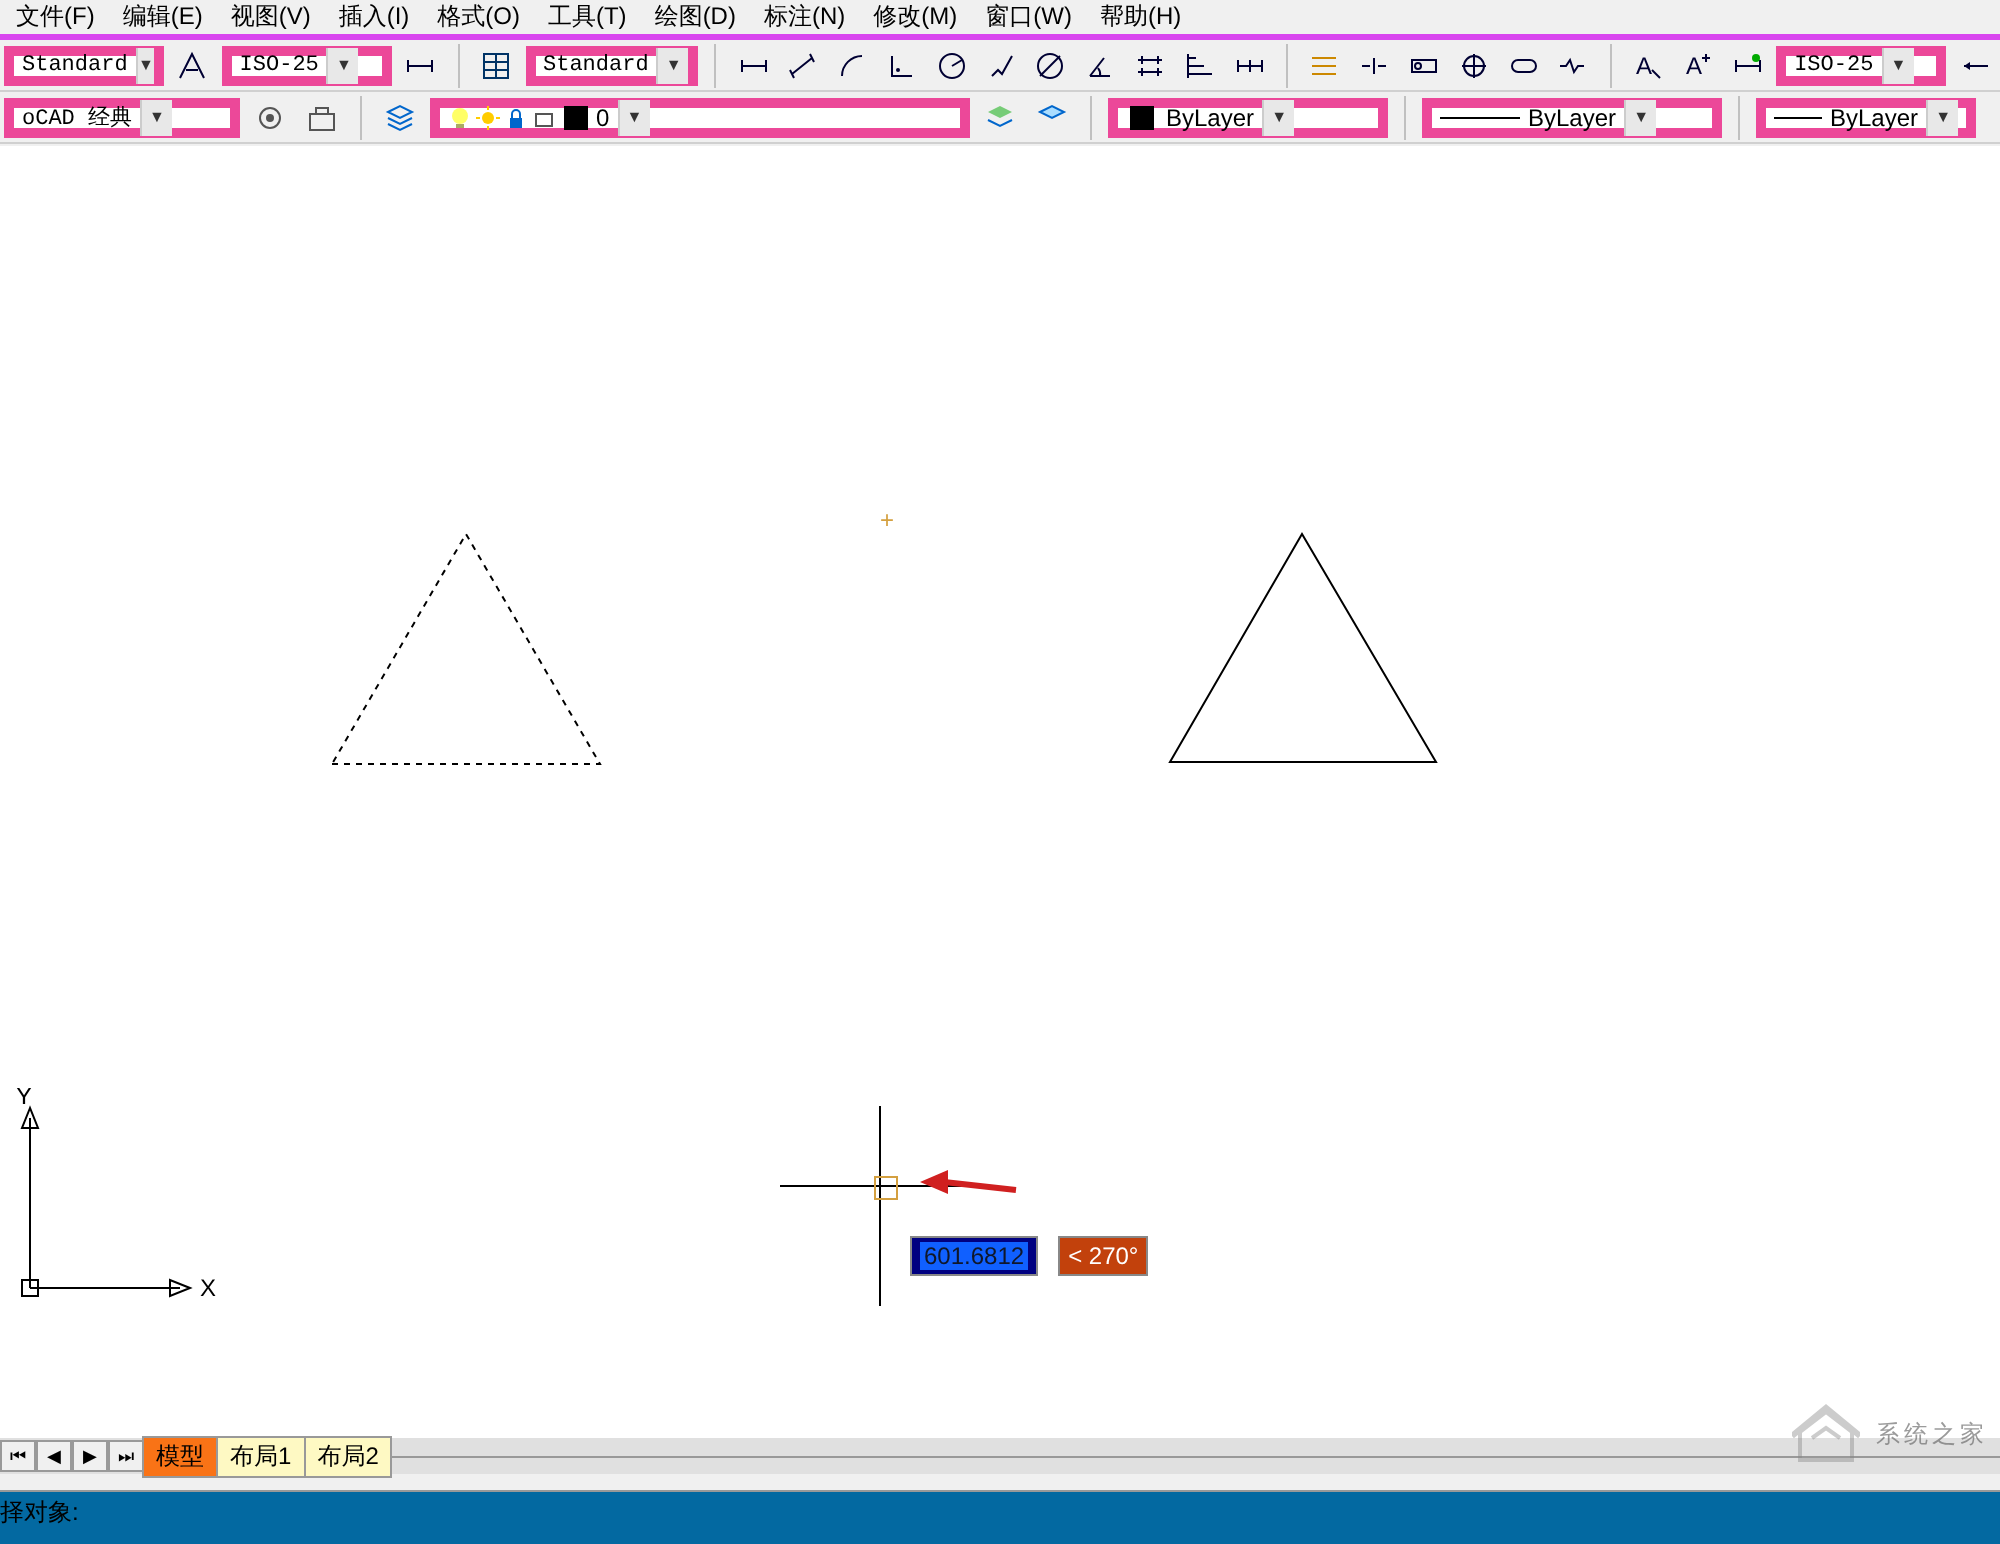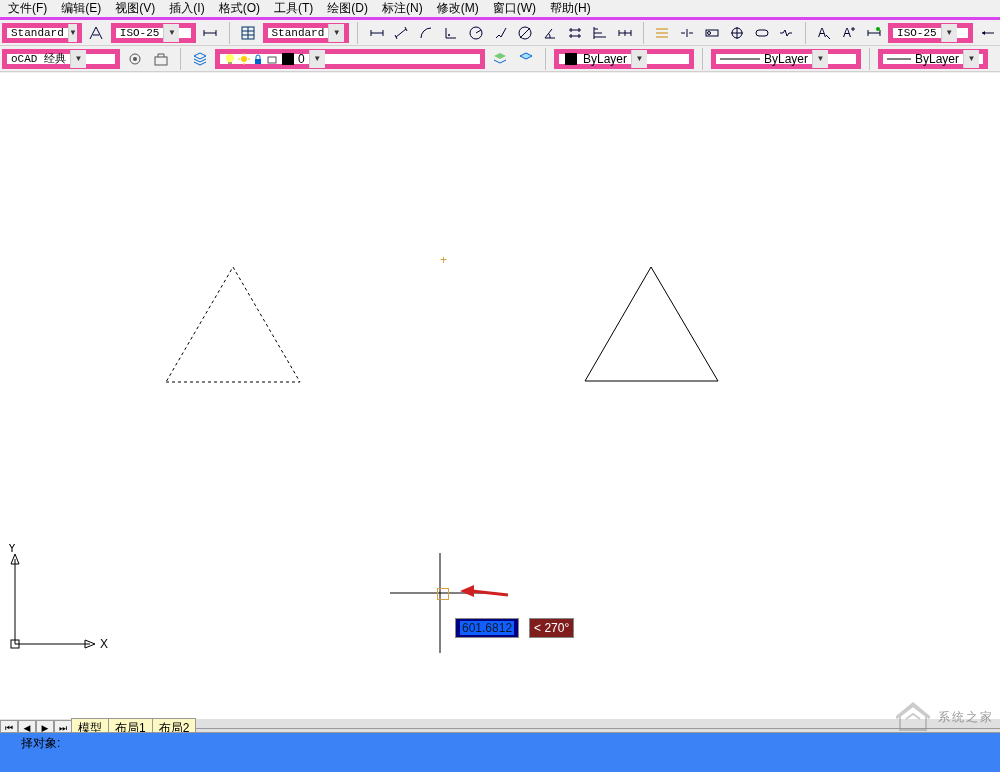--- a/index.html
+++ b/index.html
@@ -17,32 +17,32 @@
 
 .tbtn { width: 22px; height: 22px; display: inline-flex; align-items: center; justify-content: center; border: 1px solid transparent; }
 
 .canvas-area { position: absolute; top: 73px; left: 0; right: 0; bottom: 53px; background: #fff; }
 .canvas-svg { width: 100%; height: 100%; }
 
 .dynamic-input { position: absolute; top: 545px; left: 455px; display: flex; align-items: center; gap: 10px; }
 .din-label { background: #000080; color: #fff; padding: 2px 4px; border: 3px solid #d03030; font-size: 13px; }
 .din-val { background: #000080; color: #fff; padding: 2px 4px; border: 1px solid #888; }
 .din-val .sel { background: #1060ff; color: #0f172a; padding: 0 2px; }
-.din-ang { background: #7f1d1d; color: #fff; padding: 2px 4px; border: 1px solid #888; }
+.din-ang { background: #c2410c; color: #fff; padding: 2px 4px; border: 1px solid #888; }
 .arrow-annot { position: absolute; top: 510px; left: 460px; }
 
 .tabbar { position: absolute; bottom: 35px; left: 0; right: 0; height: 18px; background: #e0e0e0; display: flex; align-items: center; }
 .tab-nav { display: flex; }
 .tab-nav .nbtn { width: 18px; height: 16px; border: 1px solid #999; background: #f0f0f0; display: flex; align-items: center; justify-content: center; font-size: 9px; }
 .tab { padding: 1px 6px; border: 1px solid #999; background: #fff; margin-left: -1px; font-size: 12px; }
-.tab.active { background: #fef9c3; font-weight: normal; }
+.tab.active { background: #f97316; font-weight: normal; }
 .tab.inactive { background: #fef9c3; }
 .tabline { flex: 1; height: 1px; background: #999; }
 
-.cmdbar { position: absolute; bottom: 0; left: 0; right: 0; height: 40px; background: #3b82f6; border-top: 1px solid #999; padding: 2px 21px; font-size: 13px; }
+.cmdbar { position: absolute; bottom: 0; left: 0; right: 0; height: 27px; background: #0369a1; border-top: 1px solid #999; padding: 2px 0; font-size: 13px; }
 
 .watermark { position: absolute; bottom: 40px; right: 6px; font-size: 22px; color: #666; font-family: "Microsoft YaHei", sans-serif; letter-spacing: 2px; opacity: 0.65; display: flex; align-items: center; gap: 8px; }
 .watermark svg { opacity: 0.65; }
 
 .crosshair { position: absolute; top: 480px; left: 390px; }
 .pickbox { position: absolute; top: 515px; left: 437px; width: 12px; height: 12px; border: 1px solid #d4a040; }
 .smallcross { position: absolute; top: 180px; left: 440px; color: #d4a040; font-size: 12px; }
 .ucs { position: absolute; bottom: 65px; left: 5px; }
 
 .layer-swatch { width: 12px; height: 12px; background: #000; display: inline-block; margin: 0 2px; }

